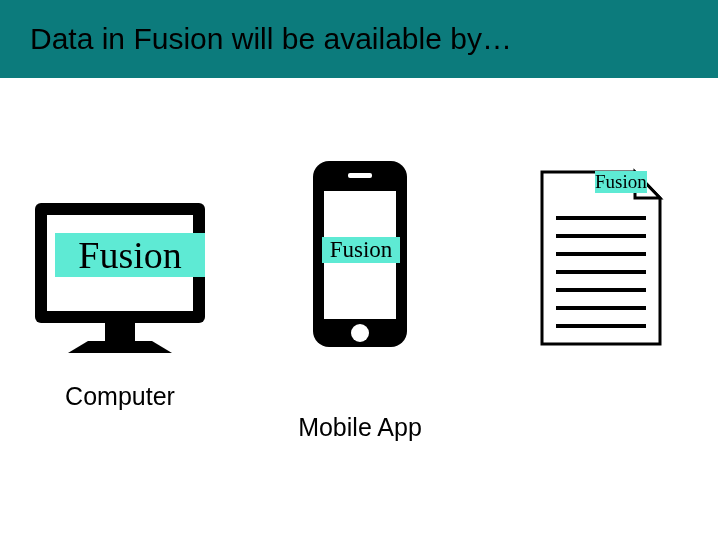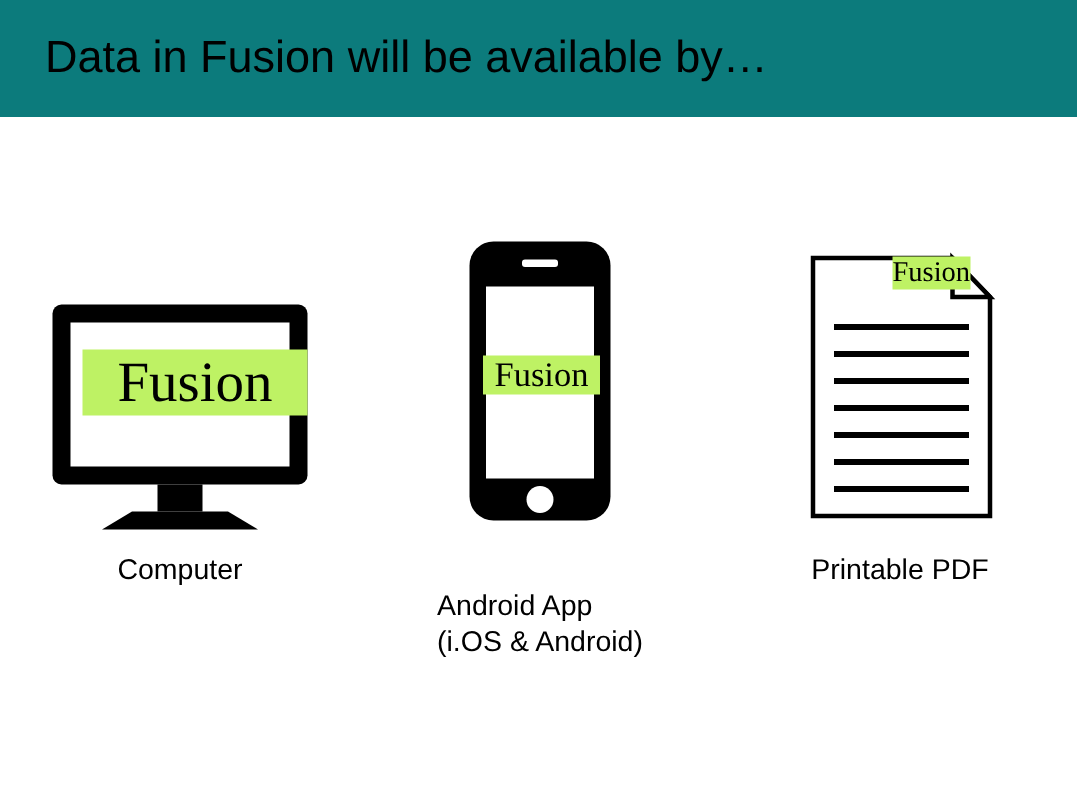--- a/index.html
+++ b/index.html
@@ -38,28 +38,29 @@
     height: 210px;
     display: flex;
     align-items: center;
     justify-content: center;
     position: relative;
   }
   .fusion-overlay {
     position: absolute;
     font-family: "Times New Roman", Times, serif;
     color: #000;
-    background: #bef264;
+    background: #5eead4;
     text-align: center;
   }
   .caption {
-    font-size: 19px;
+    text-align: center;
+    font-size: 25px;
     color: #000;
     line-height: 1.25;
-    margin-top: 4px;
+    margin-top: 16px;
   }
   
   .col1 .fusion-overlay { left: 35px; top: 78px; font-size: 38px; width: 150px; }
   .col2 .fusion-overlay { left: 72px; top: 82px; font-size: 23px; width: 78px; }
   .col3 .fusion-overlay { left: 95px; top: 16px; font-size: 19px; }
 </style>
 </head>
 <body>
 
 <div class="slide">
@@ -97,22 +98,21 @@
           <rect x="74" y="36" width="72" height="128" fill="#fff"></rect>
 
           <rect x="98" y="18" width="24" height="5" rx="2" fill="#fff"></rect>
 
           <circle cx="110" cy="178" r="9" fill="#fff"></circle>
         </svg>
         <div class="fusion-overlay">Fusion</div>
       </div>
       <div class="caption">
         <br>
-        <span>Android App</span><br>
-        <span>(i.OS &amp; Android)</span>
+        <span>Mobile App</span><br>
       </div>
     </div>
 
     <div class="col col3">
       <div class="icon-wrap">
         <svg width="200" height="200" viewBox="0 0 200 200">
 
           <path d="M42 12 L135 12 L160 38 L160 184 L42 184 Z" fill="#fff" stroke="#000" stroke-width="3"></path>
 
           <path d="M135 12 L135 38 L160 38 Z" fill="#fff" stroke="#000" stroke-width="3"></path>
@@ -120,19 +120,16 @@
           <line x1="56" y1="58" x2="146" y2="58" stroke="#000" stroke-width="4"></line>
           <line x1="56" y1="76" x2="146" y2="76" stroke="#000" stroke-width="4"></line>
           <line x1="56" y1="94" x2="146" y2="94" stroke="#000" stroke-width="4"></line>
           <line x1="56" y1="112" x2="146" y2="112" stroke="#000" stroke-width="4"></line>
           <line x1="56" y1="130" x2="146" y2="130" stroke="#000" stroke-width="4"></line>
           <line x1="56" y1="148" x2="146" y2="148" stroke="#000" stroke-width="4"></line>
           <line x1="56" y1="166" x2="146" y2="166" stroke="#000" stroke-width="4"></line>
         </svg>
         <div class="fusion-overlay">Fusion</div>
       </div>
-      <div class="caption">
-        <span>Printable PDF</span>
-      </div>
     </div>
 
   </div>
 </div>
 
 </body></html>

